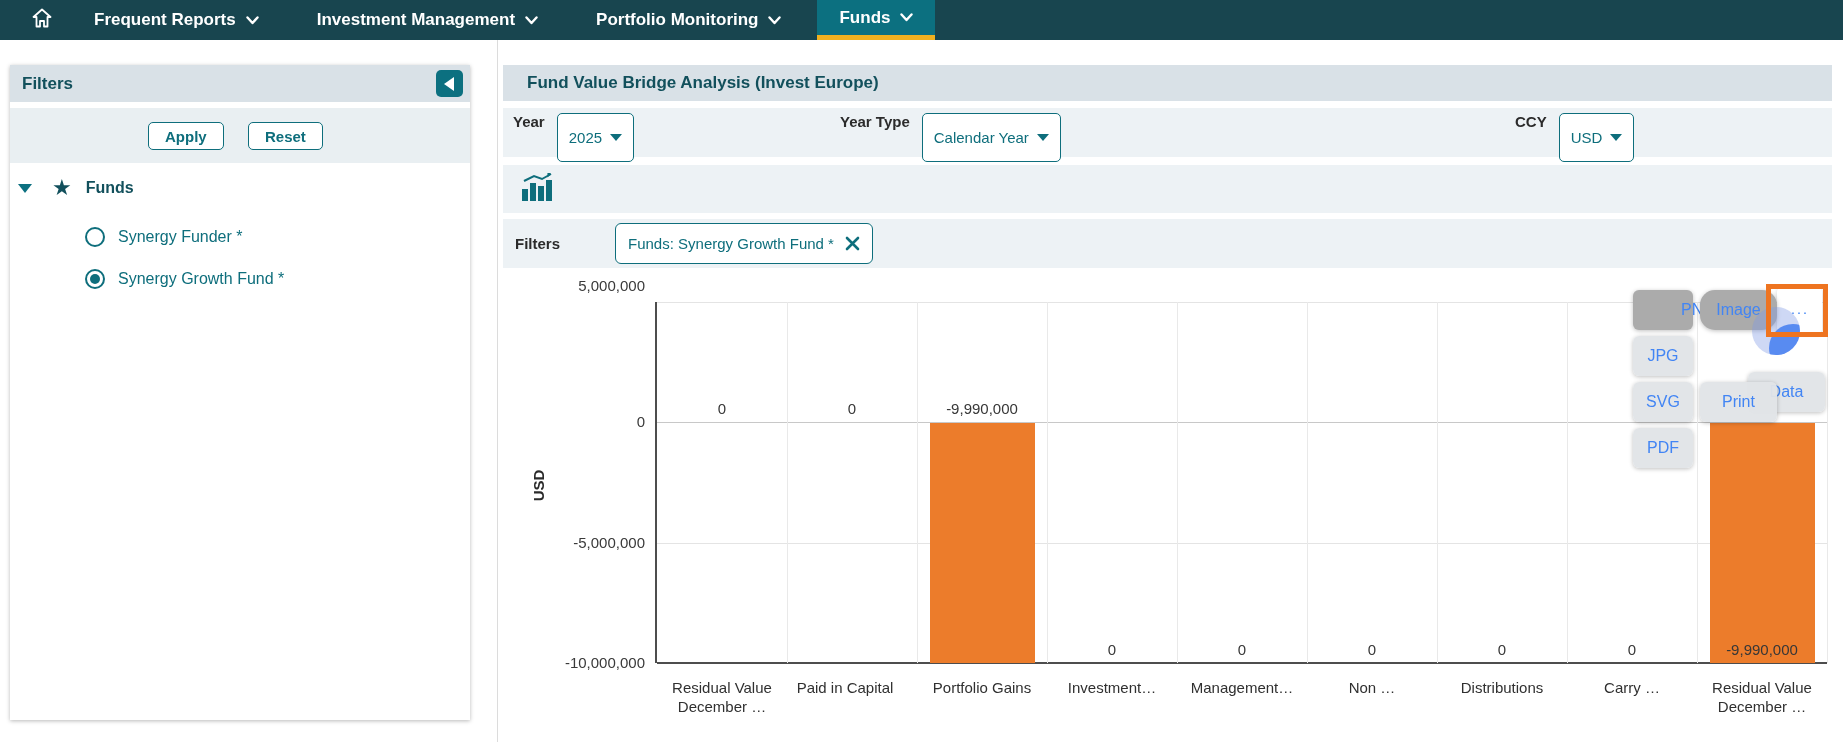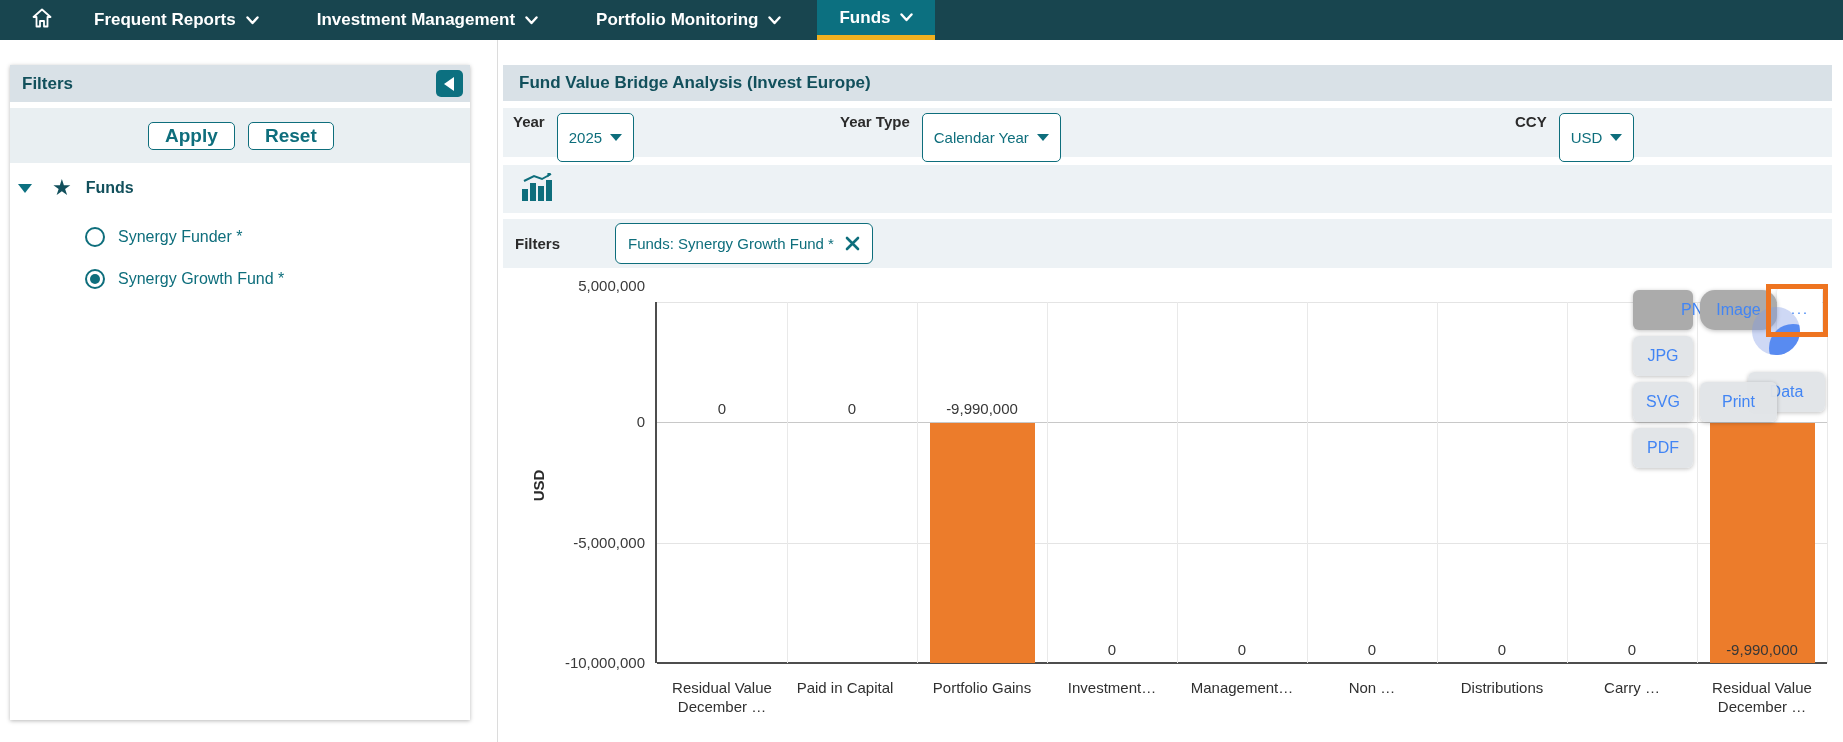--- a/index.html
+++ b/index.html
@@ -13,38 +13,38 @@
   .nav-item.active { background:#0c7080; border-bottom:5px solid #f0b120; }
   .chev svg { display:block; }
 
   
   .side-card { position:absolute; left:10px; top:65px; width:460px; height:655px; background:#fff; box-shadow:0 1px 4px rgba(0,0,0,.28); }
   .side-head { position:relative; height:37px; background:#d9e1e7; display:flex; align-items:center; padding-left:12px; }
   .side-title { font-size:17px; font-weight:bold; color:#12505c; }
   .collapse-btn { position:absolute; right:7px; top:5px; width:27px; height:27px; background:#0c7080; border:none; border-radius:5px; cursor:pointer; display:flex; align-items:center; justify-content:center; }
   .collapse-tri { width:0; height:0; border-top:7px solid transparent; border-bottom:7px solid transparent; border-right:10px solid #fff; margin-right:2px; }
   .side-actions { position:absolute; left:0; top:43px; width:100%; height:55px; background:#e9eff2; }
-  .btn-outline { position:absolute; top:14px; height:28px; background:#fff; border:1.5px solid #0e6e7c; border-radius:5px; color:#0e6e7c; font-weight:bold; font-size:19px; font-family:"Liberation Sans",sans-serif; padding:0 16px; cursor:pointer; }
+  .btn-outline { position:absolute; top:14px; height:28px; background:#fff; border:1.5px solid #0e6e7c; border-radius:5px; color:#0e6e7c; font-weight:bold; font-size:15px; font-family:"Liberation Sans",sans-serif; padding:0 16px; cursor:pointer; }
   .btn-apply { left:138px; }
   .btn-reset { left:238px; }
   .tree-group { position:absolute; left:0; top:110px; width:100%; height:26px; display:flex; align-items:center; }
   .tree-caret { width:0; height:0; border-left:7px solid transparent; border-right:7px solid transparent; border-top:9px solid #0c7080; margin-left:8px; cursor:pointer; }
   .tree-star { color:#12505c; font-size:22px; margin-left:20px; line-height:1; cursor:pointer; }
   .tree-group-label { color:#12505c; font-weight:bold; font-size:16px; margin-left:14px; }
   .tree-options { position:absolute; left:75px; top:160px; }
   .radio-row { display:flex; align-items:center; height:24px; margin-bottom:18px; cursor:pointer; }
   .radio { width:20px; height:20px; border:2px solid #0e6e7c; border-radius:50%; position:relative; flex:0 0 auto; }
   .radio.sel::after { content:""; position:absolute; left:3px; top:3px; width:10px; height:10px; border-radius:50%; background:#0e6e7c; }
   .radio-label { color:#0e6e7c; font-size:16px; margin-left:13px; white-space:nowrap; }
 
   .v-divider { position:absolute; left:497px; top:40px; width:1px; height:702px; background:#dcdcdc; }
 
   
   .band { position:absolute; left:503px; width:1329px; }
-  .band-title { top:65px; height:36px; background:#d9e1e7; display:flex; align-items:center; padding-left:16px; }
+  .band-title { top:65px; height:36px; background:#d9e1e7; display:flex; align-items:center; padding-left:24px; }
   .main-title { font-size:17px; font-weight:bold; color:#12505c; }
   .band-controls { top:108px; height:49px; background:#edf2f5; }
   .ctrl { position:absolute; top:5px; height:100%; display:flex; gap:12px; }
   .ctrl-label { font-size:15px; font-weight:bold; color:#2b2b2b; white-space:nowrap; }
   .select-box { display:inline-flex; align-items:center; gap:8px; border:1.5px solid #0e6e7c; border-radius:5px; background:#fff; color:#0e6e7c; font-size:15px; padding:6px 11px; cursor:pointer; white-space:nowrap; }
   .select-caret { width:0; height:0; border-left:6px solid transparent; border-right:6px solid transparent; border-top:7px solid #0e6e7c; }
   .band-icon { top:165px; height:48px; background:#edf2f5; display:flex; align-items:center; }
   .chart-type-btn { margin-left:15px; background:none; border:none; cursor:pointer; padding:2px; }
   .band-chip { top:219px; height:49px; background:#edf2f5; display:flex; align-items:center; }
   .chip-filters-label { font-size:15px; font-weight:bold; color:#2b2b2b; margin-left:12px; }

